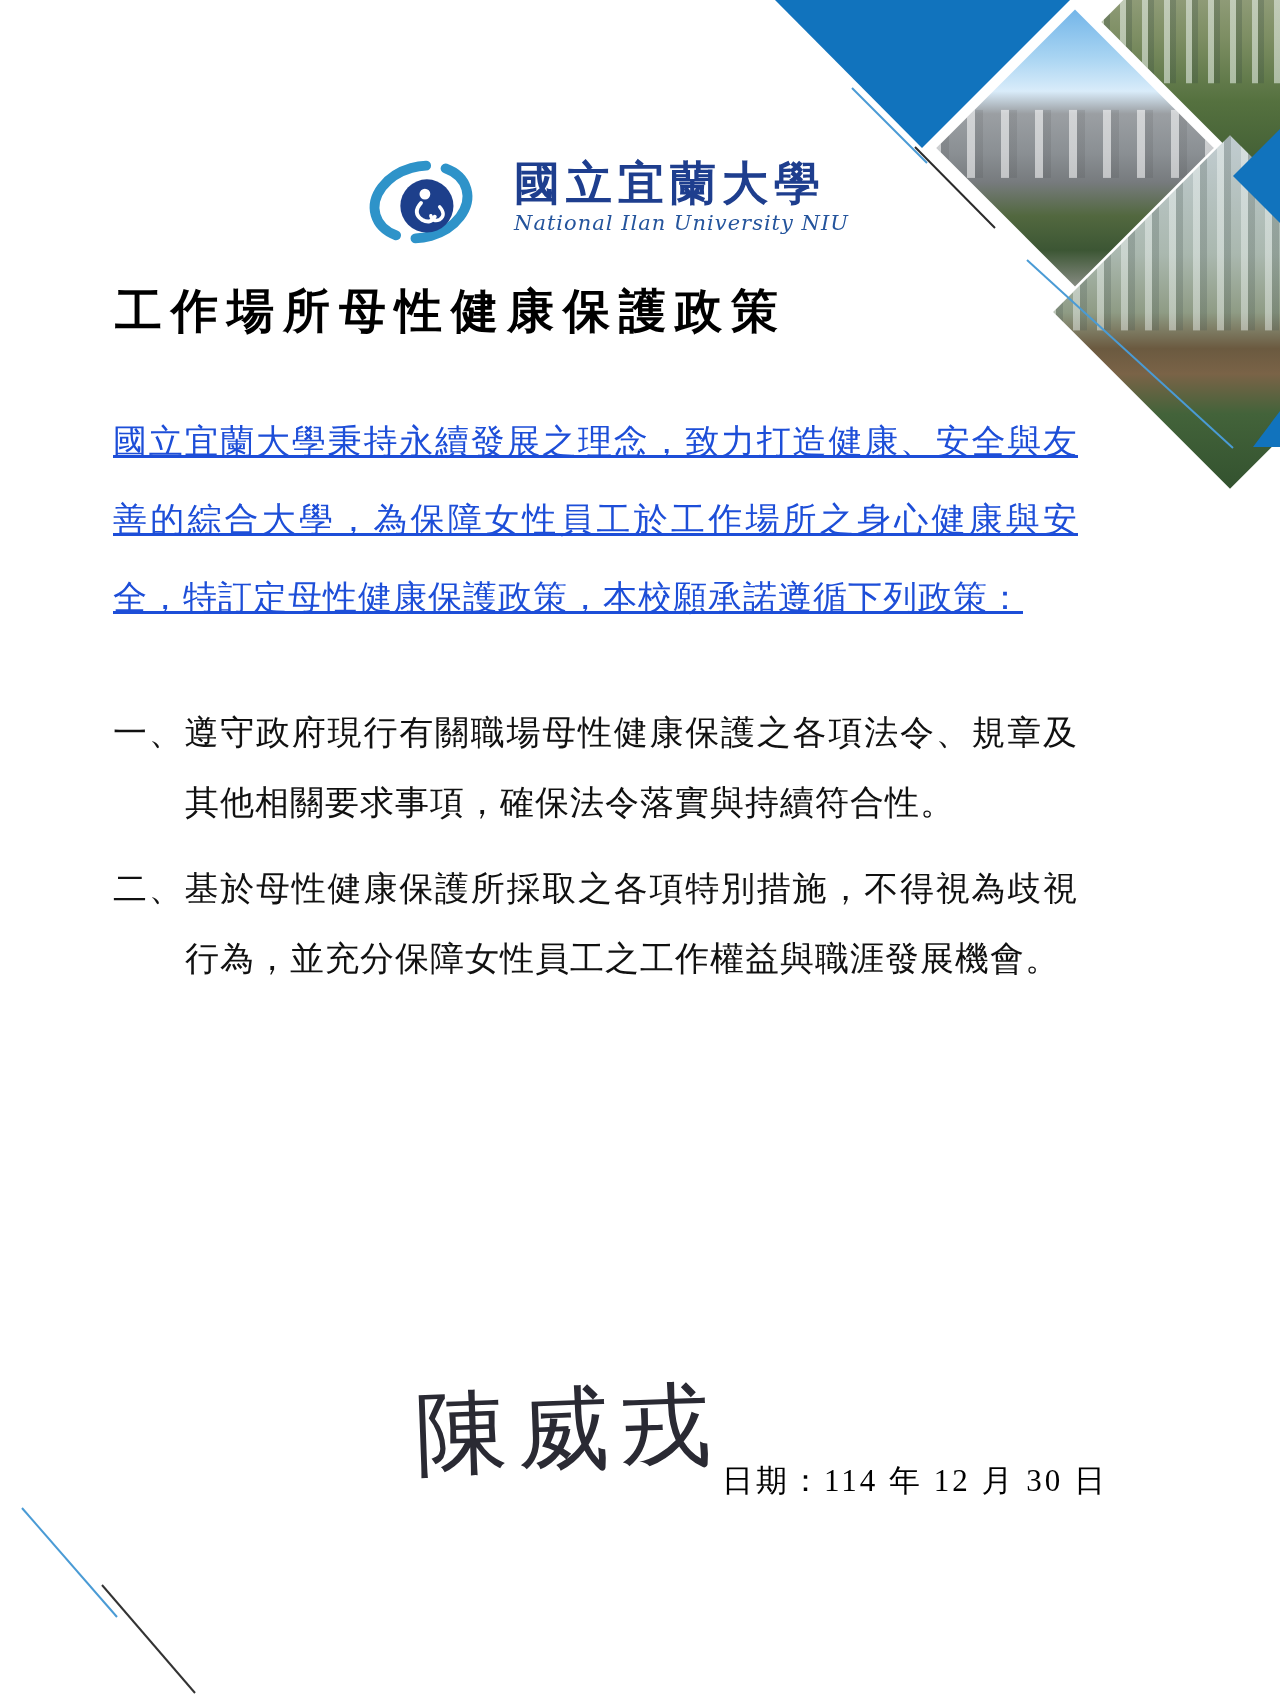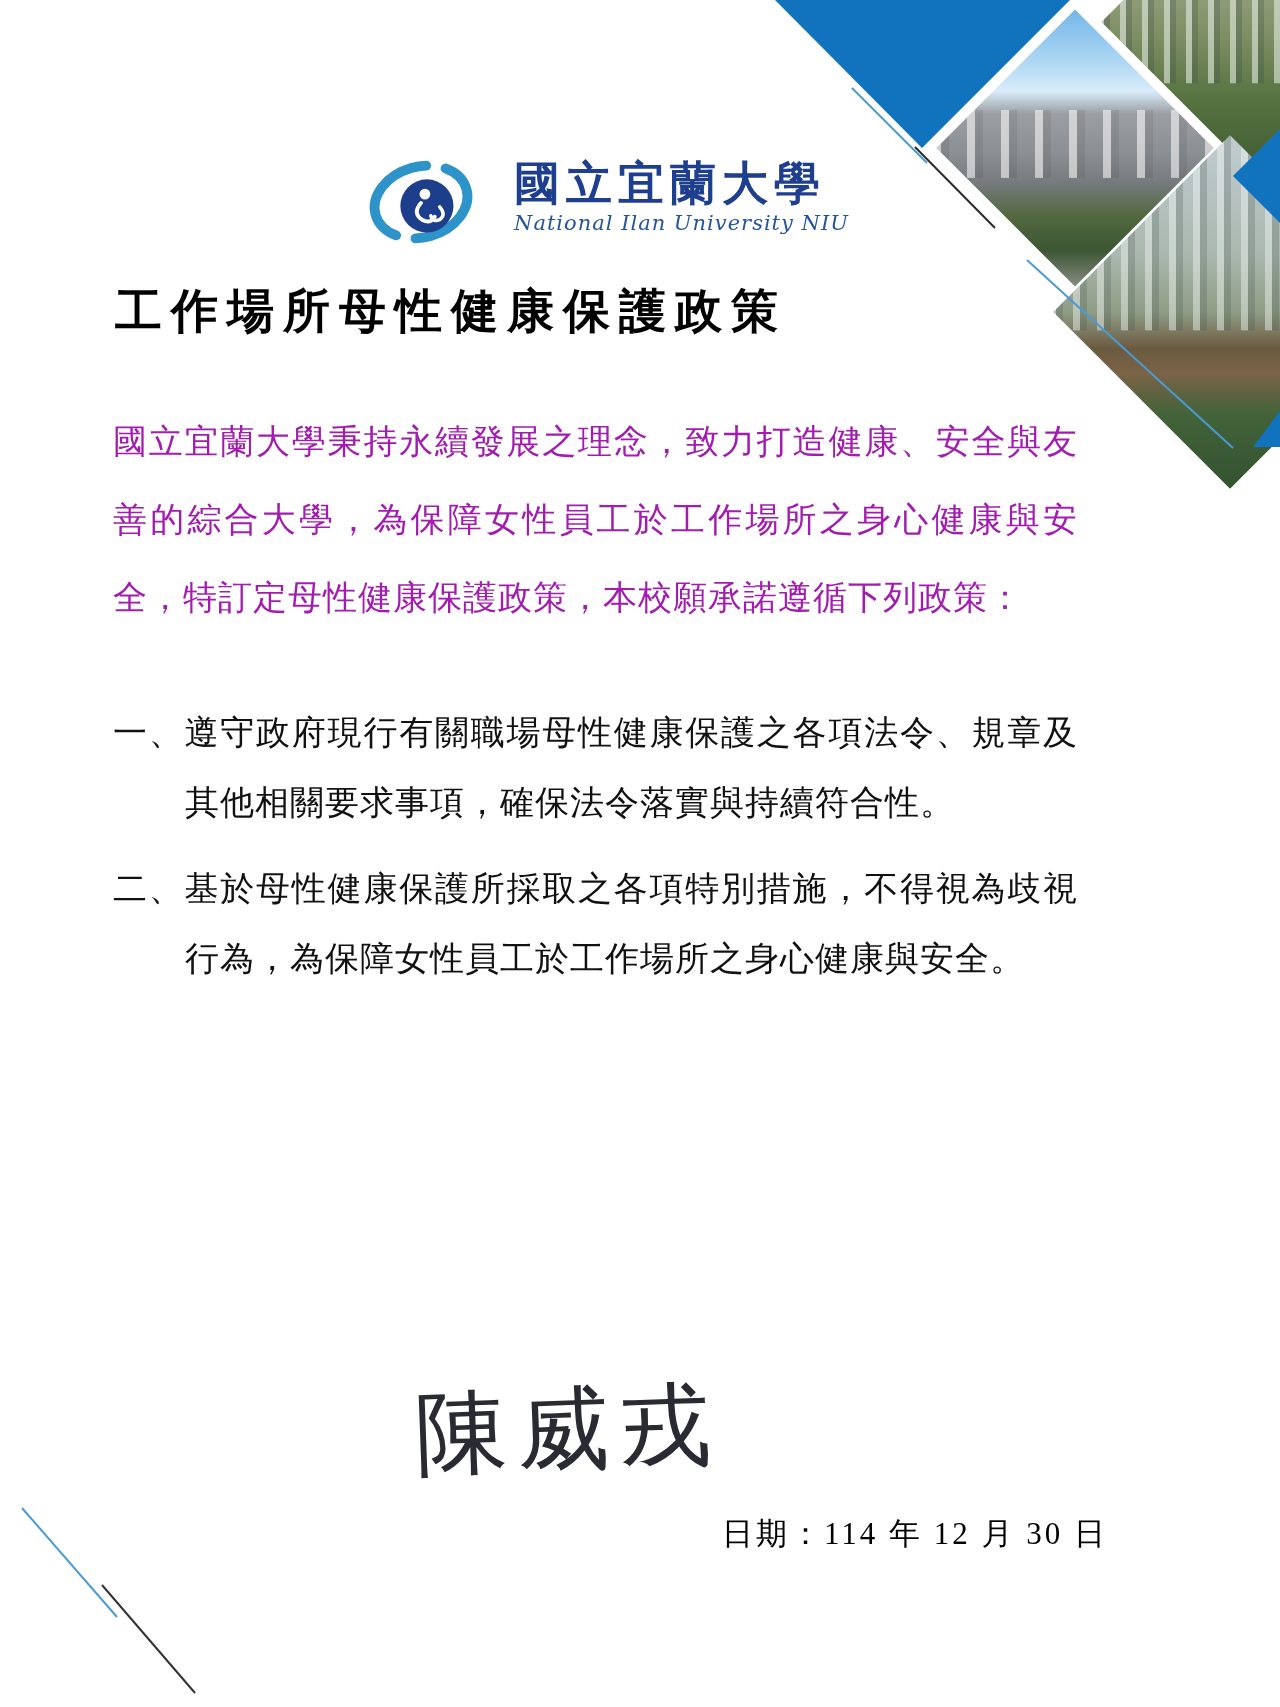--- a/index.html
+++ b/index.html
@@ -56,21 +56,22 @@
 
   
   .intro{
     position:absolute;
     left:113px; top:402px;
     width:965px;
     font-size:34px;
     line-height:78px;
     letter-spacing:1px;
     text-align:justify;
-    color:#a21caf;
+    color:#1d4ed8;
+    text-decoration:underline;
   }
   .policies{
     position:absolute;
     left:113px; top:700px;
     width:965px;
     font-size:34px;
     color:#111;
     font-family:Liberation Mono, monospace;
   }
   .policy{
@@ -94,21 +95,21 @@
     position:absolute;
     left:415px; top:1368px;
     font-size:92px;
     color:#2a2a33;
     transform:rotate(-2deg);
     letter-spacing:10px;
     font-weight:400;
   }
   .doc-date{
     position:absolute;
-    left:722px; top:1513px;
+    left:722px; top:1460px;
     font-family:"Liberation Serif", serif;
     font-size:31px;
     letter-spacing:3px;
     color:#000;
     white-space:nowrap;
   }
 
   
   .corner{
     position:absolute; top:0; right:0;
@@ -196,21 +197,21 @@
       <div class="logo-en">National Ilan University NIU</div>
     </div>
   </div>
 
   <div class="doc-title">工作場所母性健康保護政策</div>
 
   <div class="intro">國立宜蘭大學秉持永續發展之理念，致力打造健康、安全與友善的綜合大學，為保障女性員工於工作場所之身心健康與安全，特訂定母性健康保護政策，本校願承諾遵循下列政策：</div>
 
   <div class="policies">
     <p class="policy"><span>一、</span><span>遵守政府現行有關職場母性健康保護之各項法令、規章及其他相關要求事項，確保法令落實與持續符合性。</span></p>
-    <p class="policy"><span>二、</span><span>基於母性健康保護所採取之各項特別措施，不得視為歧視行為，為保障女性員工於工作場所之身心健康與安全。</span></p>
+    <p class="policy"><span>二、</span><span>基於母性健康保護所採取之各項特別措施，不得視為歧視行為，並充分保障女性員工之工作權益與職涯發展機會。</span></p>
   </div>
 
   <div class="president-signature">陳威戎</div>
   <div class="doc-date">日期：114 年 12 月 30 日</div>
 
   <svg class="bottom-deco" width="220" height="227" viewBox="0 0 220 227">
     <line x1="22" y1="28" x2="117" y2="137" stroke="#4a9bd5" stroke-width="2"></line>
     <line x1="102" y1="105" x2="195" y2="213" stroke="#333333" stroke-width="2"></line>
   </svg>
 

